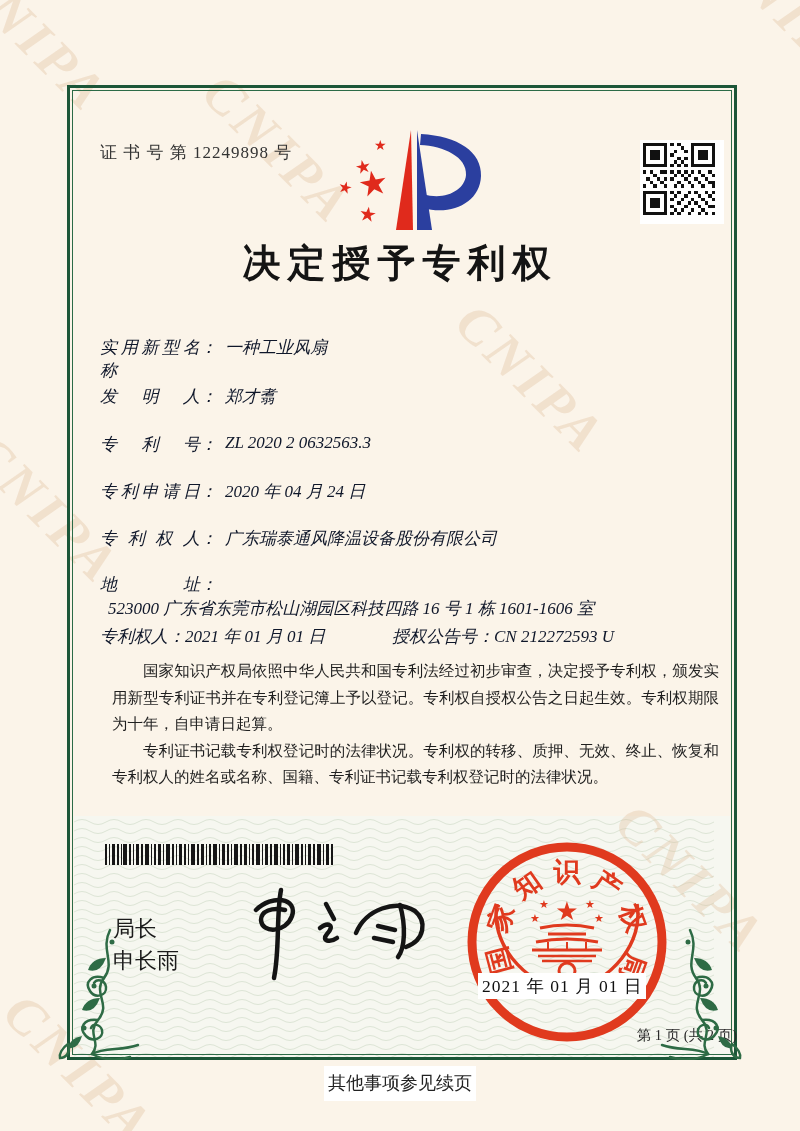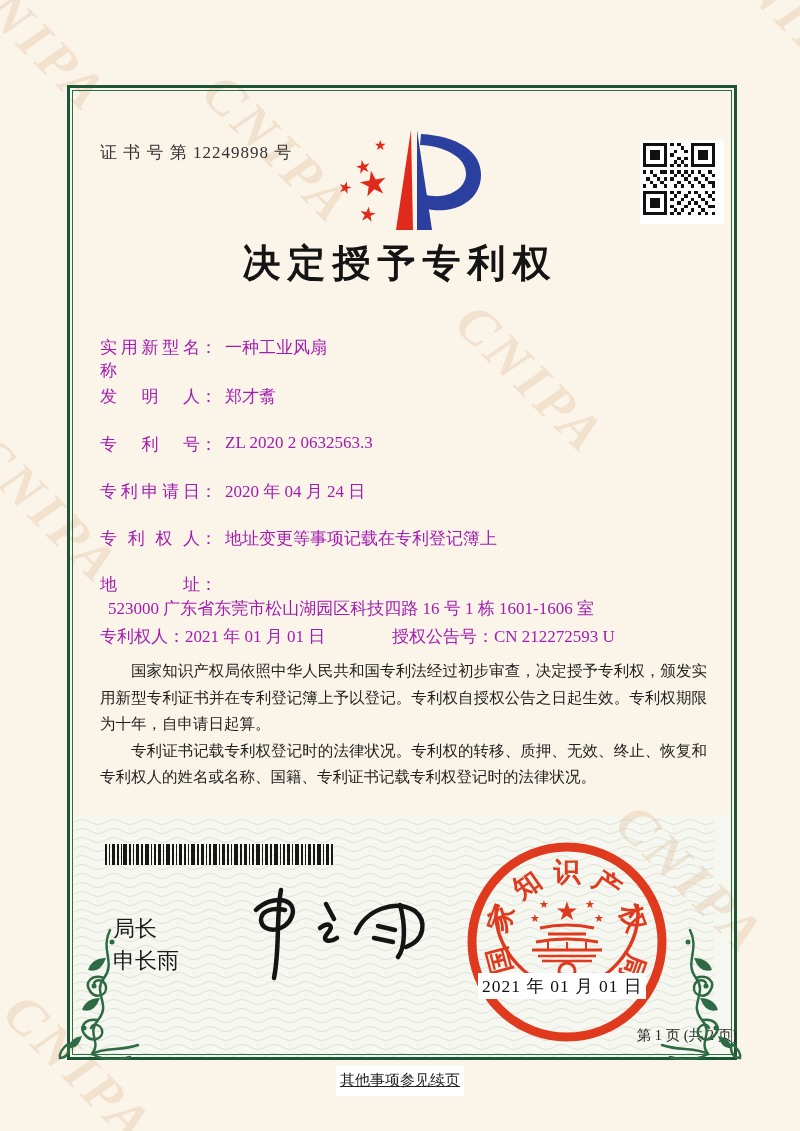--- a/index.html
+++ b/index.html
@@ -14,37 +14,37 @@
   .frame{position:absolute;z-index:3;left:67px;top:85px;width:664px;height:969px;
         border:3px solid #1c5638;pointer-events:none;}
   .frame-inner{position:absolute;inset:2px;border:1px solid #2c6b47;}
   .abs{position:absolute;z-index:4;}
   .cert-no{left:100px;top:141px;font-size:17px;letter-spacing:1px;color:#333;}
   .logo{left:332px;top:126px;width:155px;height:112px;}
   .logo .star{position:absolute;color:#e02a1c;line-height:1;font-family:"DejaVu Sans",sans-serif;}
   .qr{left:640px;top:140px;width:78px;height:78px;background:#fff;padding:3px;}
   .title{left:0;width:800px;top:238px;text-align:center;font-size:38px;font-weight:bold;
         letter-spacing:7px;color:#141414;}
-  .frow{left:100px;font-size:17px;color:#a21caf;width:612px;}
+  .frow{left:100px;font-size:17px;color:#0f172a;width:612px;font-style:italic;}
   .flabel{display:inline-block;width:100px;text-align:justify;text-align-last:justify;vertical-align:top;}
   .fcolon{vertical-align:top;}
   .fvalue{margin-left:8px;vertical-align:top;}
   .addr{display:inline-block;width:492px;text-align:justify;word-break:break-all;line-height:25px;}
   .grant2{position:absolute;left:292px;top:0;}
-  .paras{left:100px;top:658px;width:607px;font-size:15.5px;line-height:26.5px;text-align:justify;color:#1f1f1f;}
+  .paras{left:112px;top:658px;width:607px;font-size:15.5px;line-height:26.5px;text-align:justify;color:#1f1f1f;}
   .paras p{margin:0;text-indent:2em;}
   .barcode{left:105px;top:844px;width:228px;height:21px;}
   .signer{left:113px;font-size:22px;font-family:"Liberation Sans","DejaVu Sans",sans-serif;color:#1b1b1b;}
   .sig{left:228px;top:876px;width:212px;height:112px;}
   .seal{left:452px;top:842px;width:230px;height:200px;}
   .seal-date{left:478px;top:973px;font-size:17.5px;letter-spacing:1px;color:#101010;
         background:#fff;padding:1px 4px;z-index:6;}
   .page-note{left:67px;width:670px;top:1026px;text-align:right;font-size:14.5px;color:#2a2a2a;}
   .cont-note{left:0;width:800px;top:1066px;text-align:center;}
-  .cont-note span{display:inline-block;background:#fff;padding:5px 4px 6px;font-size:15px;color:#222;text-decoration:underline;}
+  .cont-note span{display:inline-block;background:#fff;padding:5px 4px 6px;font-size:18px;color:#222;}
   .ornament{position:absolute;z-index:5;width:92px;height:132px;}
   .orn-l{left:48px;top:928px;}
   .orn-r{left:660px;top:928px;transform:scaleX(-1);}
 </style>
 </head>
 <body>
 
 <div class="page">
 
   <div class="waveband">
@@ -139,21 +139,21 @@
   <div class="abs frow" style="top:385px">
     <span class="flabel">发明人</span><span class="fcolon">：</span><span class="fvalue">郑才翥</span>
   </div>
   <div class="abs frow" style="top:433px">
     <span class="flabel">专利号</span><span class="fcolon">：</span><span class="fvalue">ZL 2020 2 0632563.3</span>
   </div>
   <div class="abs frow" style="top:480px">
     <span class="flabel">专利申请日</span><span class="fcolon">：</span><span class="fvalue">2020 年 04 月 24 日</span>
   </div>
   <div class="abs frow" style="top:527px">
-    <span class="flabel">专利权人</span><span class="fcolon">：</span><span class="fvalue">地址变更等事项记载在专利登记簿上</span>
+    <span class="flabel">专利权人</span><span class="fcolon">：</span><span class="fvalue">广东瑞泰通风降温设备股份有限公司</span>
   </div>
   <div class="abs frow" style="top:573px">
     <span class="flabel">地址</span><span class="fcolon">：</span><span class="fvalue addr">523000 广东省东莞市松山湖园区科技四路 16 号 1 栋 1601-1606 室</span>
   </div>
   <div class="abs frow" style="top:625px">
     <span>专利权人</span><span>：</span><span>2021 年 01 月 01 日</span>
     <span class="grant2"><span>授权公告号</span><span>：</span><span>CN 212272593 U</span></span>
   </div>
 
   <div class="abs paras">

